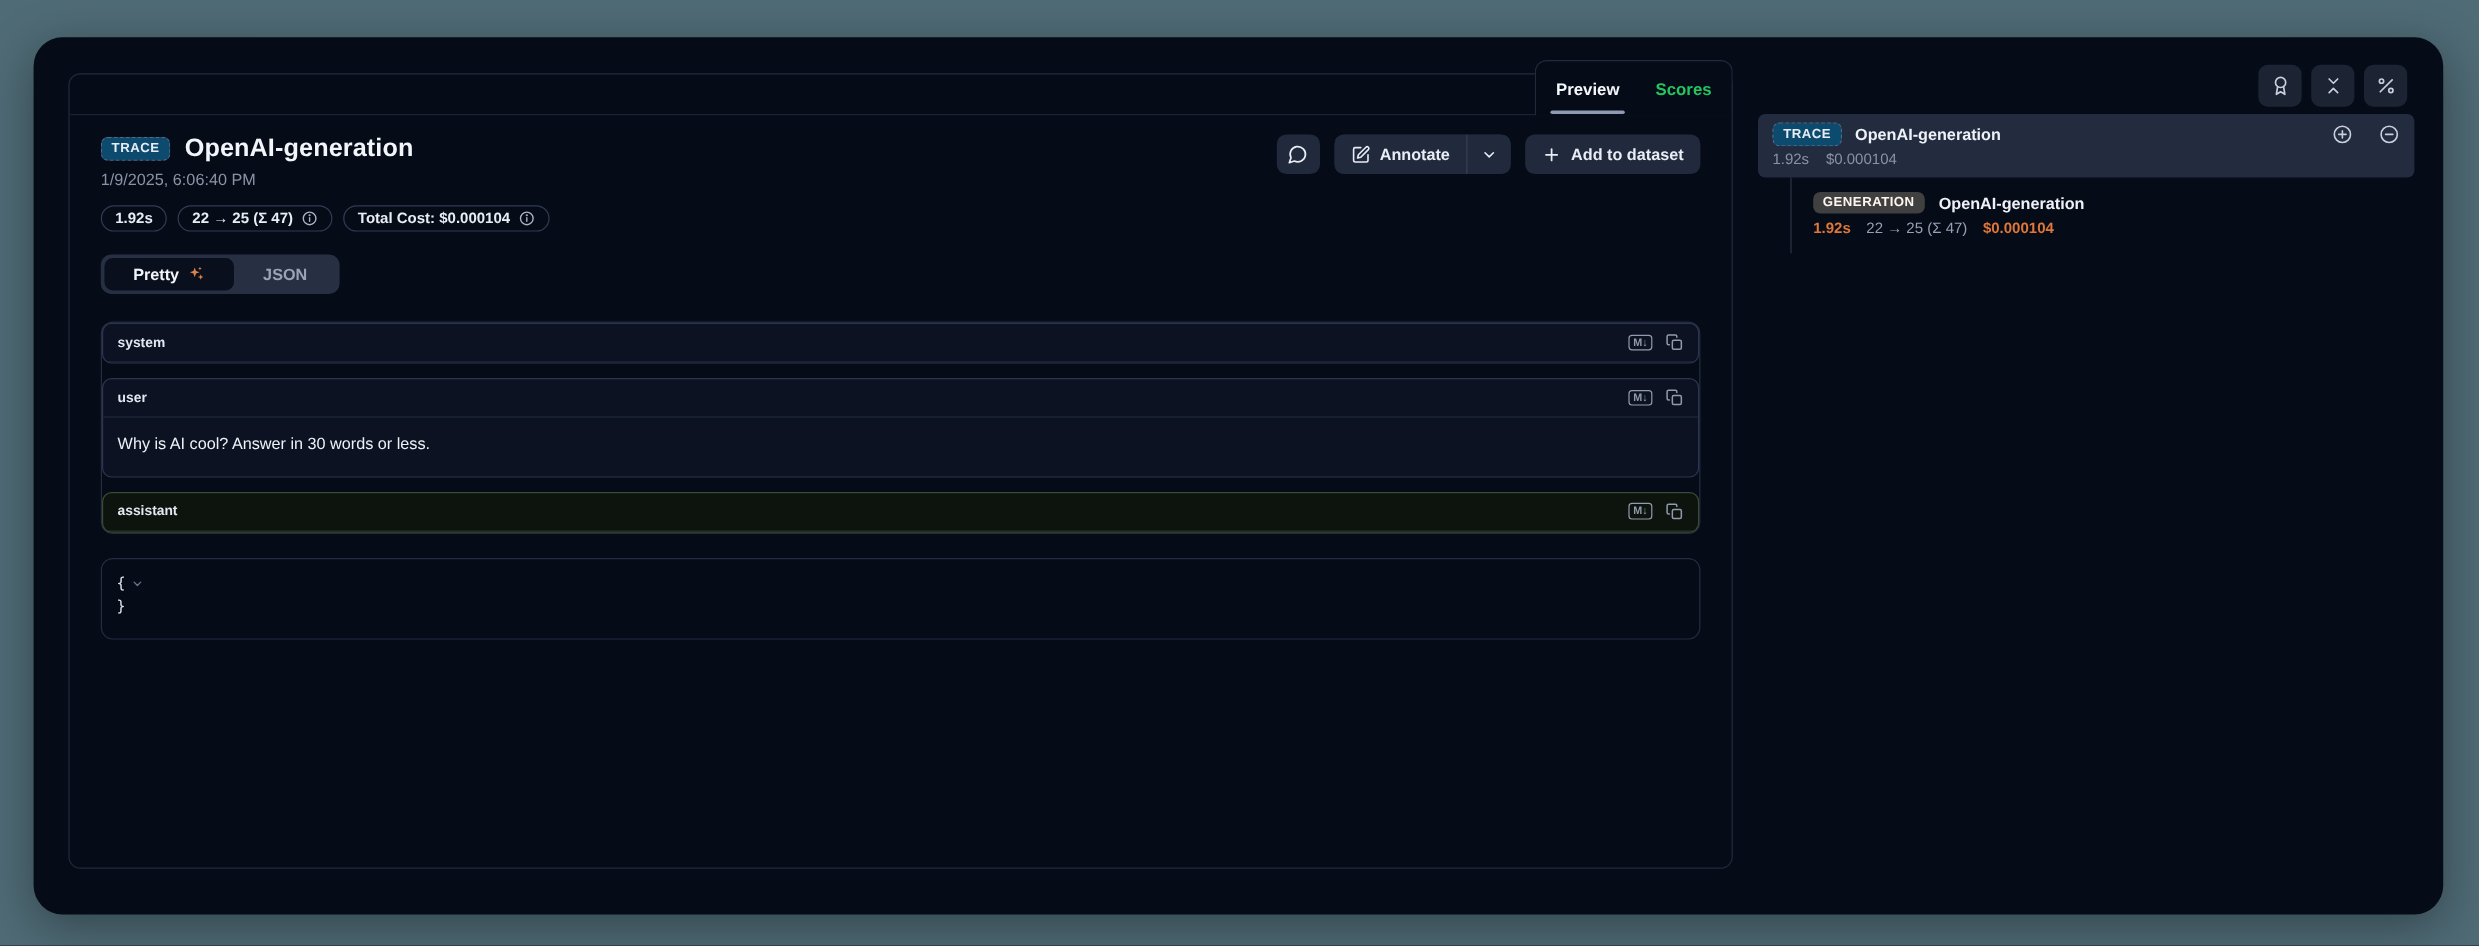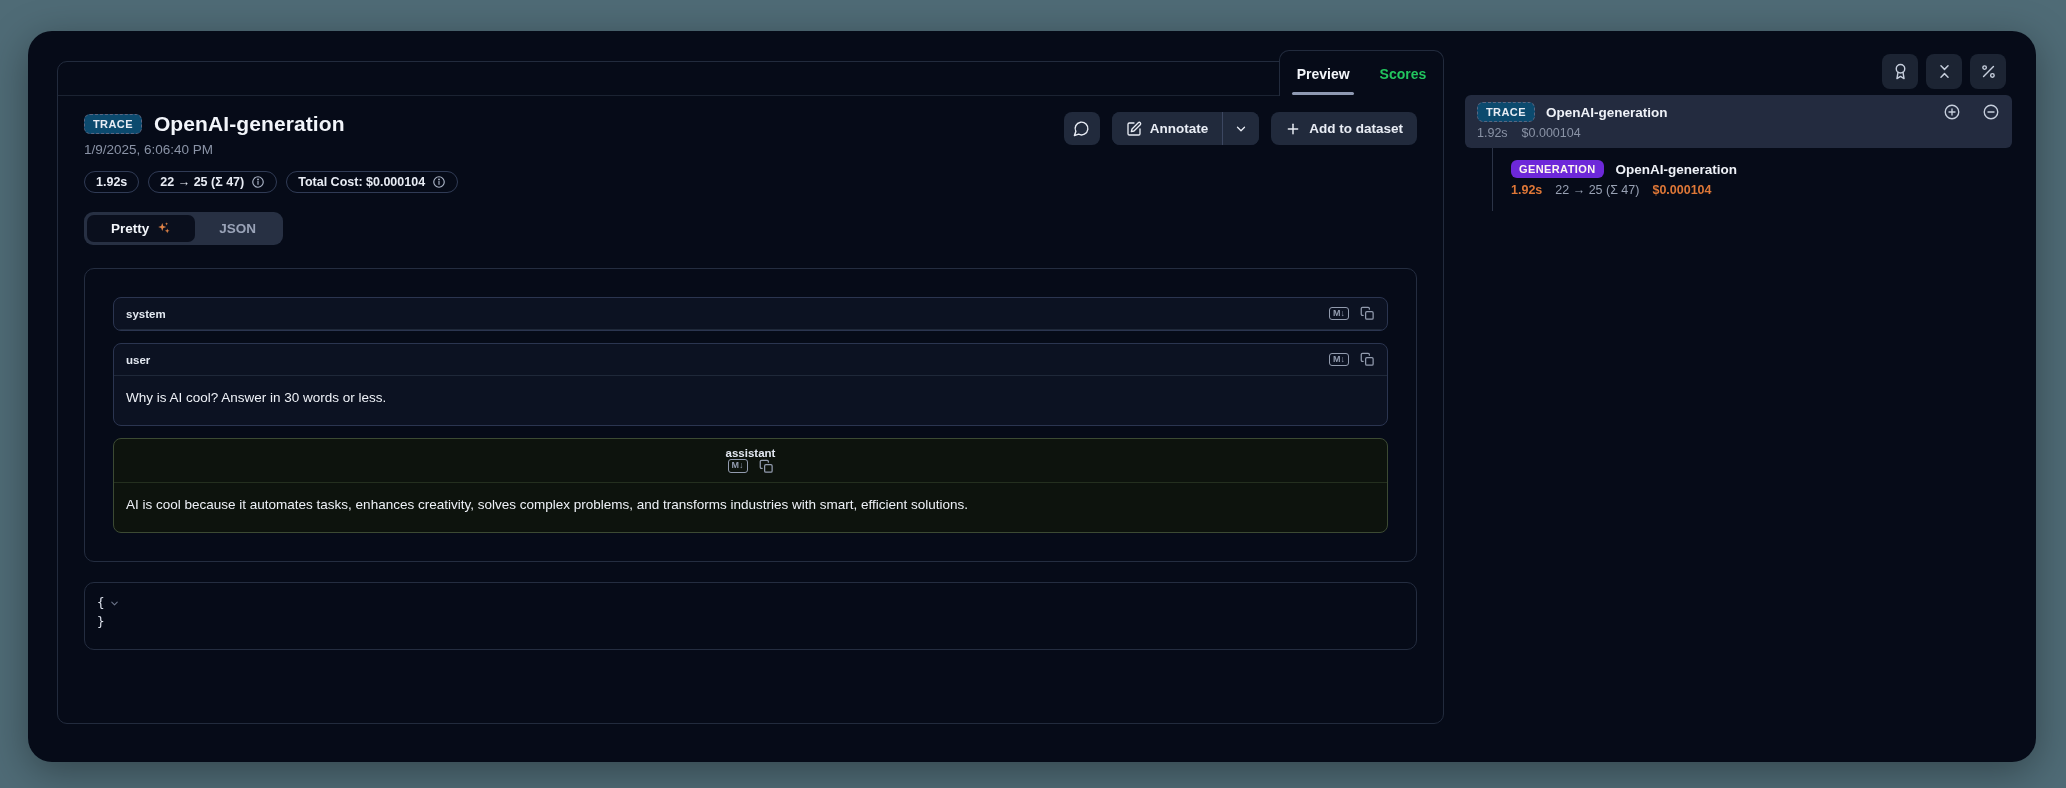--- a/index.html
+++ b/index.html
@@ -66,33 +66,33 @@
   }
   .pill .info { color:#aab3c5; display:flex; }
 
   .toggle { display:inline-flex; align-items:center; margin-top:19px; background:#273043;
             border-radius:9px; padding:3px; }
   .seg { display:flex; align-items:center; gap:7px; padding:6px 24px; border-radius:7px;
          font-size:13.5px; font-weight:700; color:#9aa3b8; cursor:pointer; }
   .seg.active { background:#0a0f1d; color:#f2f5fa; }
   .sparkles { color:#e08347; display:flex; }
 
-  .io-card { margin-top:23px; border:1px solid #242d40; border-radius:10px; padding:28px; }
+  .io-card { margin-top:23px; border:1px solid #242d40; border-radius:10px; padding:0; }
   .msg { border:1px solid #2b3550; border-radius:8px; background:#0c1222; overflow:hidden; }
   .msg + .msg { margin-top:12px; }
   .msg-head { display:flex; align-items:center; justify-content:space-between;
               padding:8px 12px; border-bottom:1px solid #1f2839; }
   .msg-role { font-size:11.5px; font-weight:700; color:#e3e8f1; }
   .msg-tools { display:flex; align-items:center; gap:11px; color:#929bae; }
   .md-chip { font-size:9px; font-weight:700; border:1.4px solid #929bae; border-radius:3px;
              padding:1px 3px; line-height:1.1; cursor:pointer; }
   .copy-ic { cursor:pointer; display:flex; }
   .msg-body { padding:13px 12px 17px 12px; font-size:13.5px; color:#eef1f7; line-height:1.4; }
   .msg.assistant { background:#0d130d; border-color:#3c4a33; }
-  .msg.assistant .msg-head { border-bottom-color:#242f1f;flex-direction:column; }
+  .msg.assistant .msg-head { border-bottom-color:#242f1f; }
 
   .meta-card { margin-top:20px; border:1px solid #242d40; border-radius:10px; overflow:hidden; }
   .meta-head { display:flex; align-items:center; justify-content:space-between;
                padding:8px 12px; border-bottom:1px solid #1f2839; }
   .meta-title { font-size:12.5px; font-weight:700; color:#eef1f7; }
   .meta-body { padding:11px 12px 18px 12px; font-family:"DejaVu Sans Mono", monospace;
                font-size:12.5px; color:#dfe4ee; line-height:1.5; }
   .brace-line { display:flex; align-items:center; gap:4px; }
   .mini-chev { color:#6b7488; display:flex; cursor:pointer; }
 
@@ -106,21 +106,21 @@
   .trace-row-top { display:flex; align-items:center; gap:11px; }
   .node-name { font-size:13.5px; font-weight:600; color:#eef1f7; }
   .trace-row-metrics { margin-top:4px; display:flex; gap:14px; font-size:12.5px; color:#8a93a6; }
   .row-spacer { flex:1; }
   .circle-ic { color:#c7cfdd; display:flex; cursor:pointer; }
   .circle-ic + .circle-ic { margin-left:10px; }
 
   .tree { margin-left:27px; border-left:1px solid #2b3447; padding:12px 0 14px 18px; }
   .gen-row { cursor:pointer; }
   .gen-row-top { display:flex; align-items:center; gap:12px; }
-  .gen-badge { background:#6d28d9; color:#fdf6f0; font-size:11px; font-weight:700;
+  .gen-badge { background:#404040; color:#fdf6f0; font-size:11px; font-weight:700;
                letter-spacing:.4px; border-radius:6px; padding:3px 8px 2px 8px; line-height:1.2; }
   .gen-metrics { margin-top:5px; display:flex; gap:13px; font-size:12.5px; font-weight:600; }
   .m-orange { color:#de7737; }
   .m-muted { color:#98a1b3; font-weight:400; }
 
   svg { display:block; }
 </style>
 </head>
 <body>
 
@@ -275,21 +275,20 @@
             <span class="msg-tools">
               <span class="md-chip">M↓</span>
               <span class="copy-ic">
                 <svg width="15" height="15" viewBox="0 0 24 24" fill="none" stroke="currentColor" stroke-width="2" stroke-linecap="round" stroke-linejoin="round">
                     <rect x="9" y="9" width="12" height="12" rx="2"></rect>
                     <path d="M5 15H4a2 2 0 0 1-2-2V4a2 2 0 0 1 2-2h9a2 2 0 0 1 2 2v1"></path>
                   </svg>
               </span>
             </span>
           </div>
-          <div class="msg-body">AI is cool because it automates tasks, enhances creativity, solves complex problems, and transforms industries with smart, efficient solutions.</div>
         </div>
 
       </div>
 
       <div class="meta-card">
         <div class="meta-body">
           <div class="brace-line">
             <span>{</span>
             <span class="mini-chev">
               <svg width="11" height="11" viewBox="0 0 24 24" fill="none" stroke="currentColor" stroke-width="2.4" stroke-linecap="round" stroke-linejoin="round">

